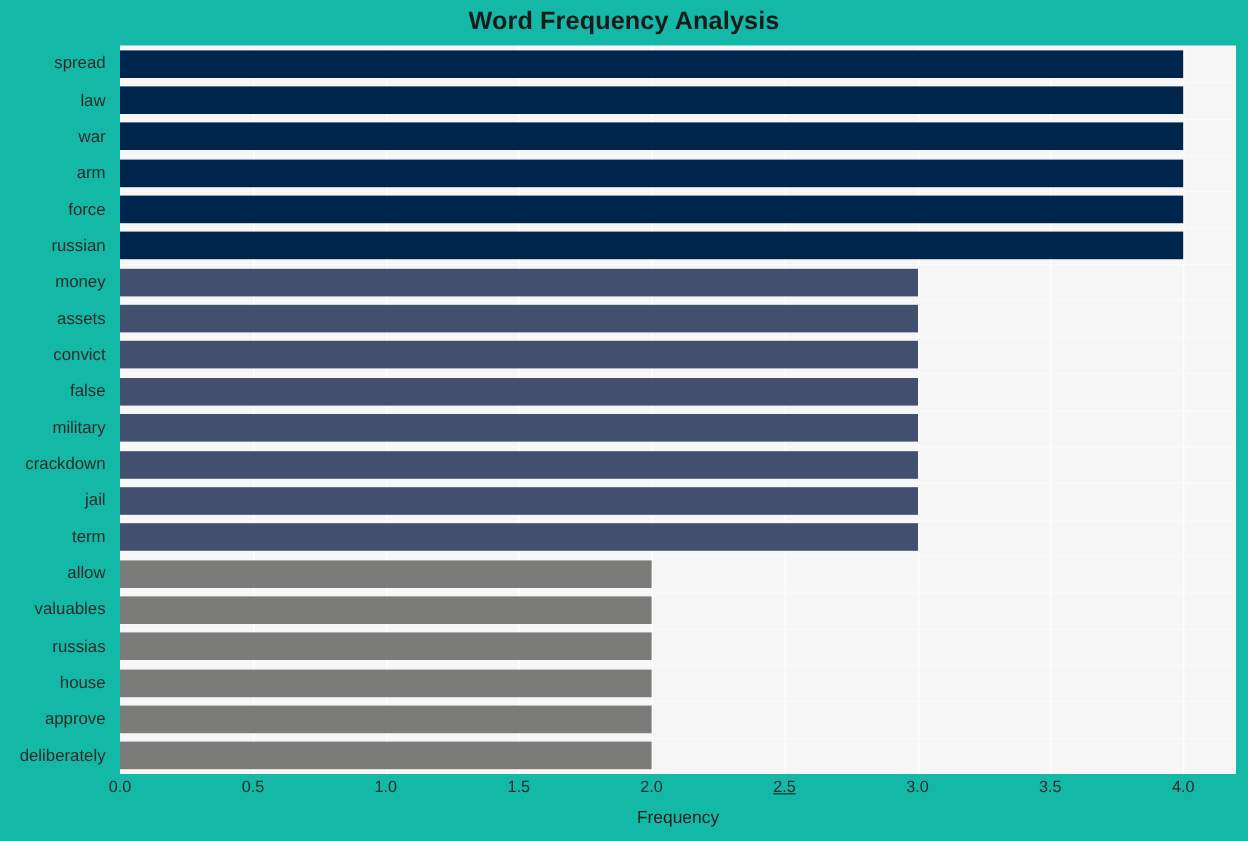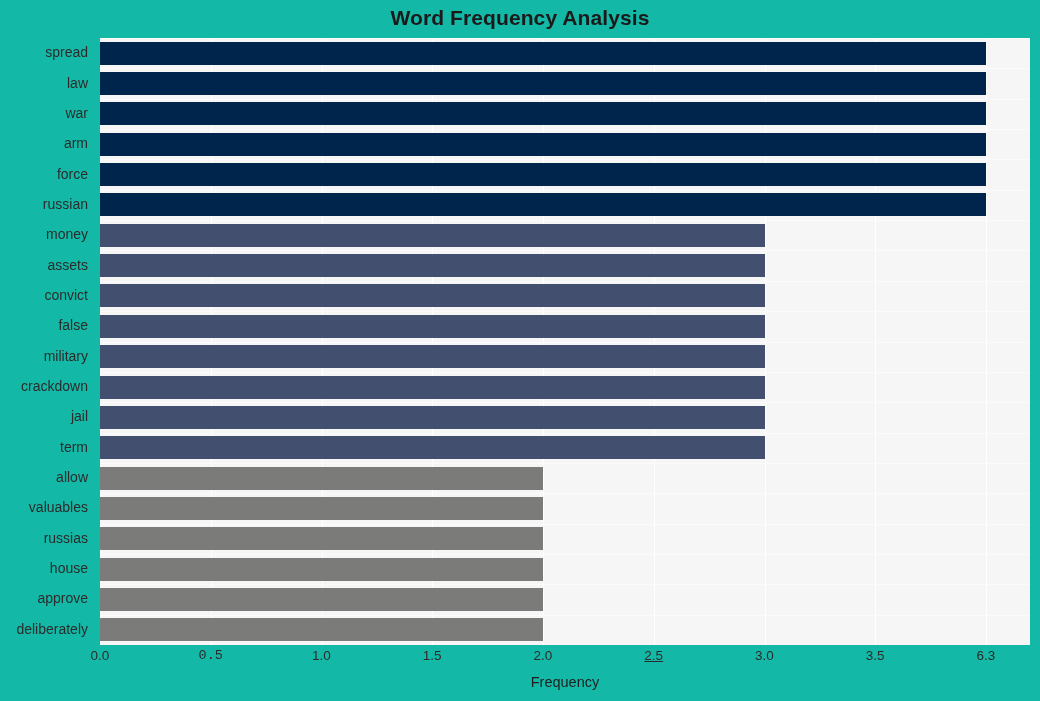--- a/index.html
+++ b/index.html
@@ -200,25 +200,25 @@
       <div class="y-tick" style="top: 431.075px; padding-right: 6px; color: rgb(43, 43, 43);">allow</div>
       <div class="y-tick" style="top: 461.425px; padding-right: 6px; color: rgb(43, 43, 43);">valuables</div>
       <div class="y-tick" style="top: 491.775px; padding-right: 6px; color: rgb(43, 43, 43);">russias</div>
       <div class="y-tick" style="top: 522.125px; padding-right: 6px; color: rgb(43, 43, 43);">house</div>
       <div class="y-tick" style="top: 552.475px; padding-right: 6px; color: rgb(43, 43, 43);">approve</div>
       <div class="y-tick" style="top: 582.825px; padding-right: 6px; color: rgb(43, 43, 43);">deliberately</div>
     </div>
 
   <div id="x-tick-layer">
       <div class="x-tick" style="left: 0px; color: rgb(43, 43, 43);">0.0</div>
-      <div class="x-tick" style="left: 110.75px; color: rgb(43, 43, 43); font-family: Liberation Mono, monospace;">0.5</div>
+      <div class="x-tick" style="left: 110.75px; color: rgb(43, 43, 43);">0.5</div>
       <div class="x-tick" style="left: 221.5px; color: rgb(43, 43, 43);">1.0</div>
       <div class="x-tick" style="left: 332.25px; color: rgb(43, 43, 43);">1.5</div>
       <div class="x-tick" style="left: 443px; color: rgb(43, 43, 43);">2.0</div>
       <div class="x-tick" style="left: 553.75px; color: rgb(43, 43, 43); text-decoration: underline;">2.5</div>
       <div class="x-tick" style="left: 664.5px; color: rgb(43, 43, 43);">3.0</div>
       <div class="x-tick" style="left: 775.25px; color: rgb(43, 43, 43);">3.5</div>
-      <div class="x-tick" style="left: 886px; color: rgb(43, 43, 43);">6.3</div>
+      <div class="x-tick" style="left: 886px; color: rgb(43, 43, 43);">4.0</div>
     </div>
 
   <div id="x-axis-label">Frequency</div>
 
 </div>
 
 </body></html>

